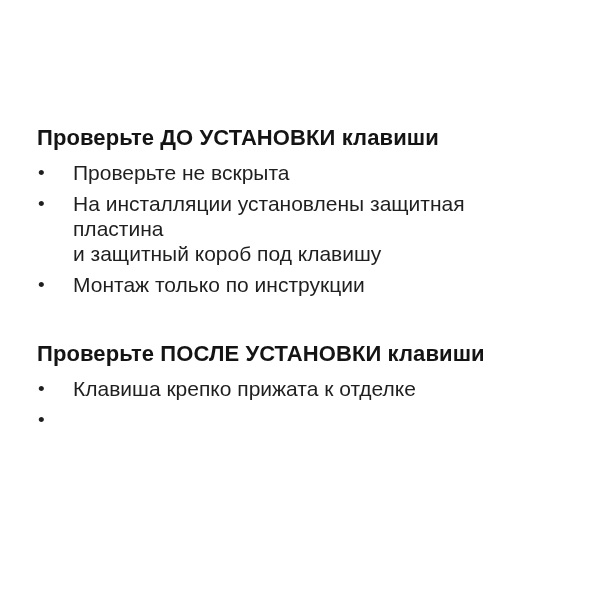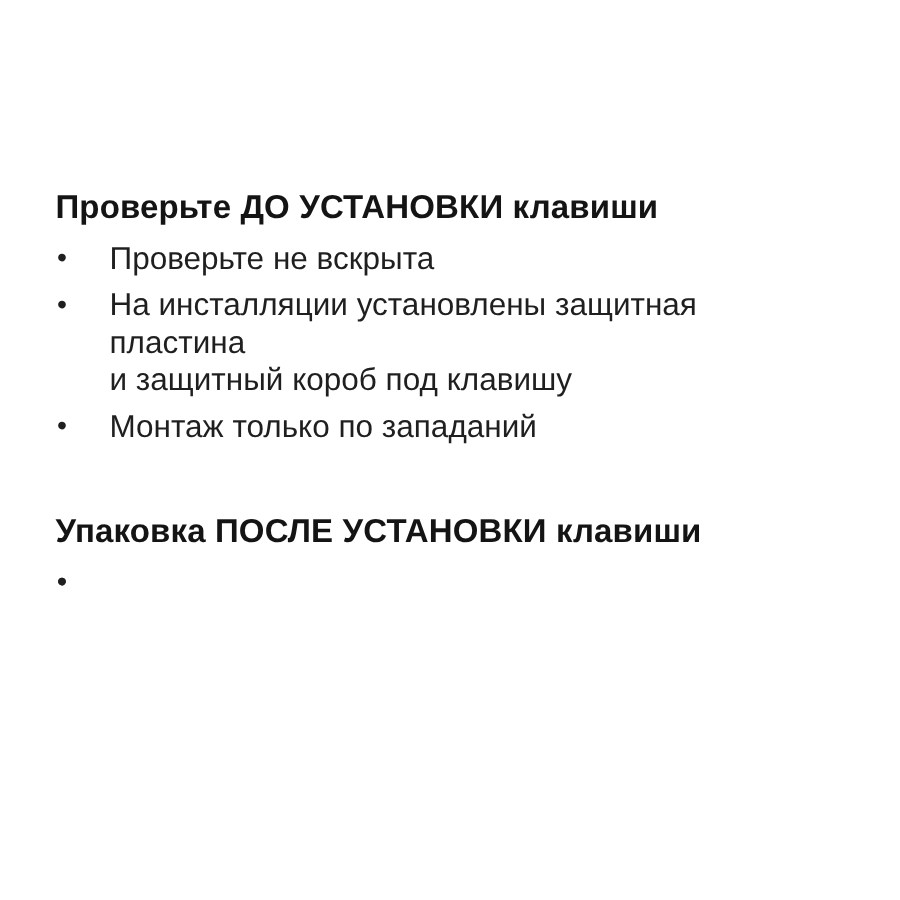--- a/index.html
+++ b/index.html
@@ -70,30 +70,31 @@
         <span class="bullet-marker">•</span>
         <span class="bullet-text">Проверьте не вскрыта</span>
       </li>
       <li class="bullet-item">
         <span class="bullet-marker">•</span>
         <span class="bullet-text">На инсталляции установлены защитная пластина
 и защитный короб под клавишу</span>
       </li>
       <li class="bullet-item">
         <span class="bullet-marker">•</span>
-        <span class="bullet-text">Монтаж только по западаний</span>
+        <span class="bullet-text">Монтаж только по инструкции</span>
       </li>
     </ul>
   </section>
 
   <section class="block">
-    <h1 class="heading">Упаковка ПОСЛЕ УСТАНОВКИ клавиши</h1>
+    <h1 class="heading">Проверьте ПОСЛЕ УСТАНОВКИ клавиши</h1>
     <ul class="bullets">
       <li class="bullet-item">
         <span class="bullet-marker">•</span>
+        <span class="bullet-text">Клавиша крепко прижата к отделке</span>
       </li>
       <li class="bullet-item">
         <span class="bullet-marker">•</span>
       </li>
     </ul>
   </section>
 
 </div>
 
 </body></html>

